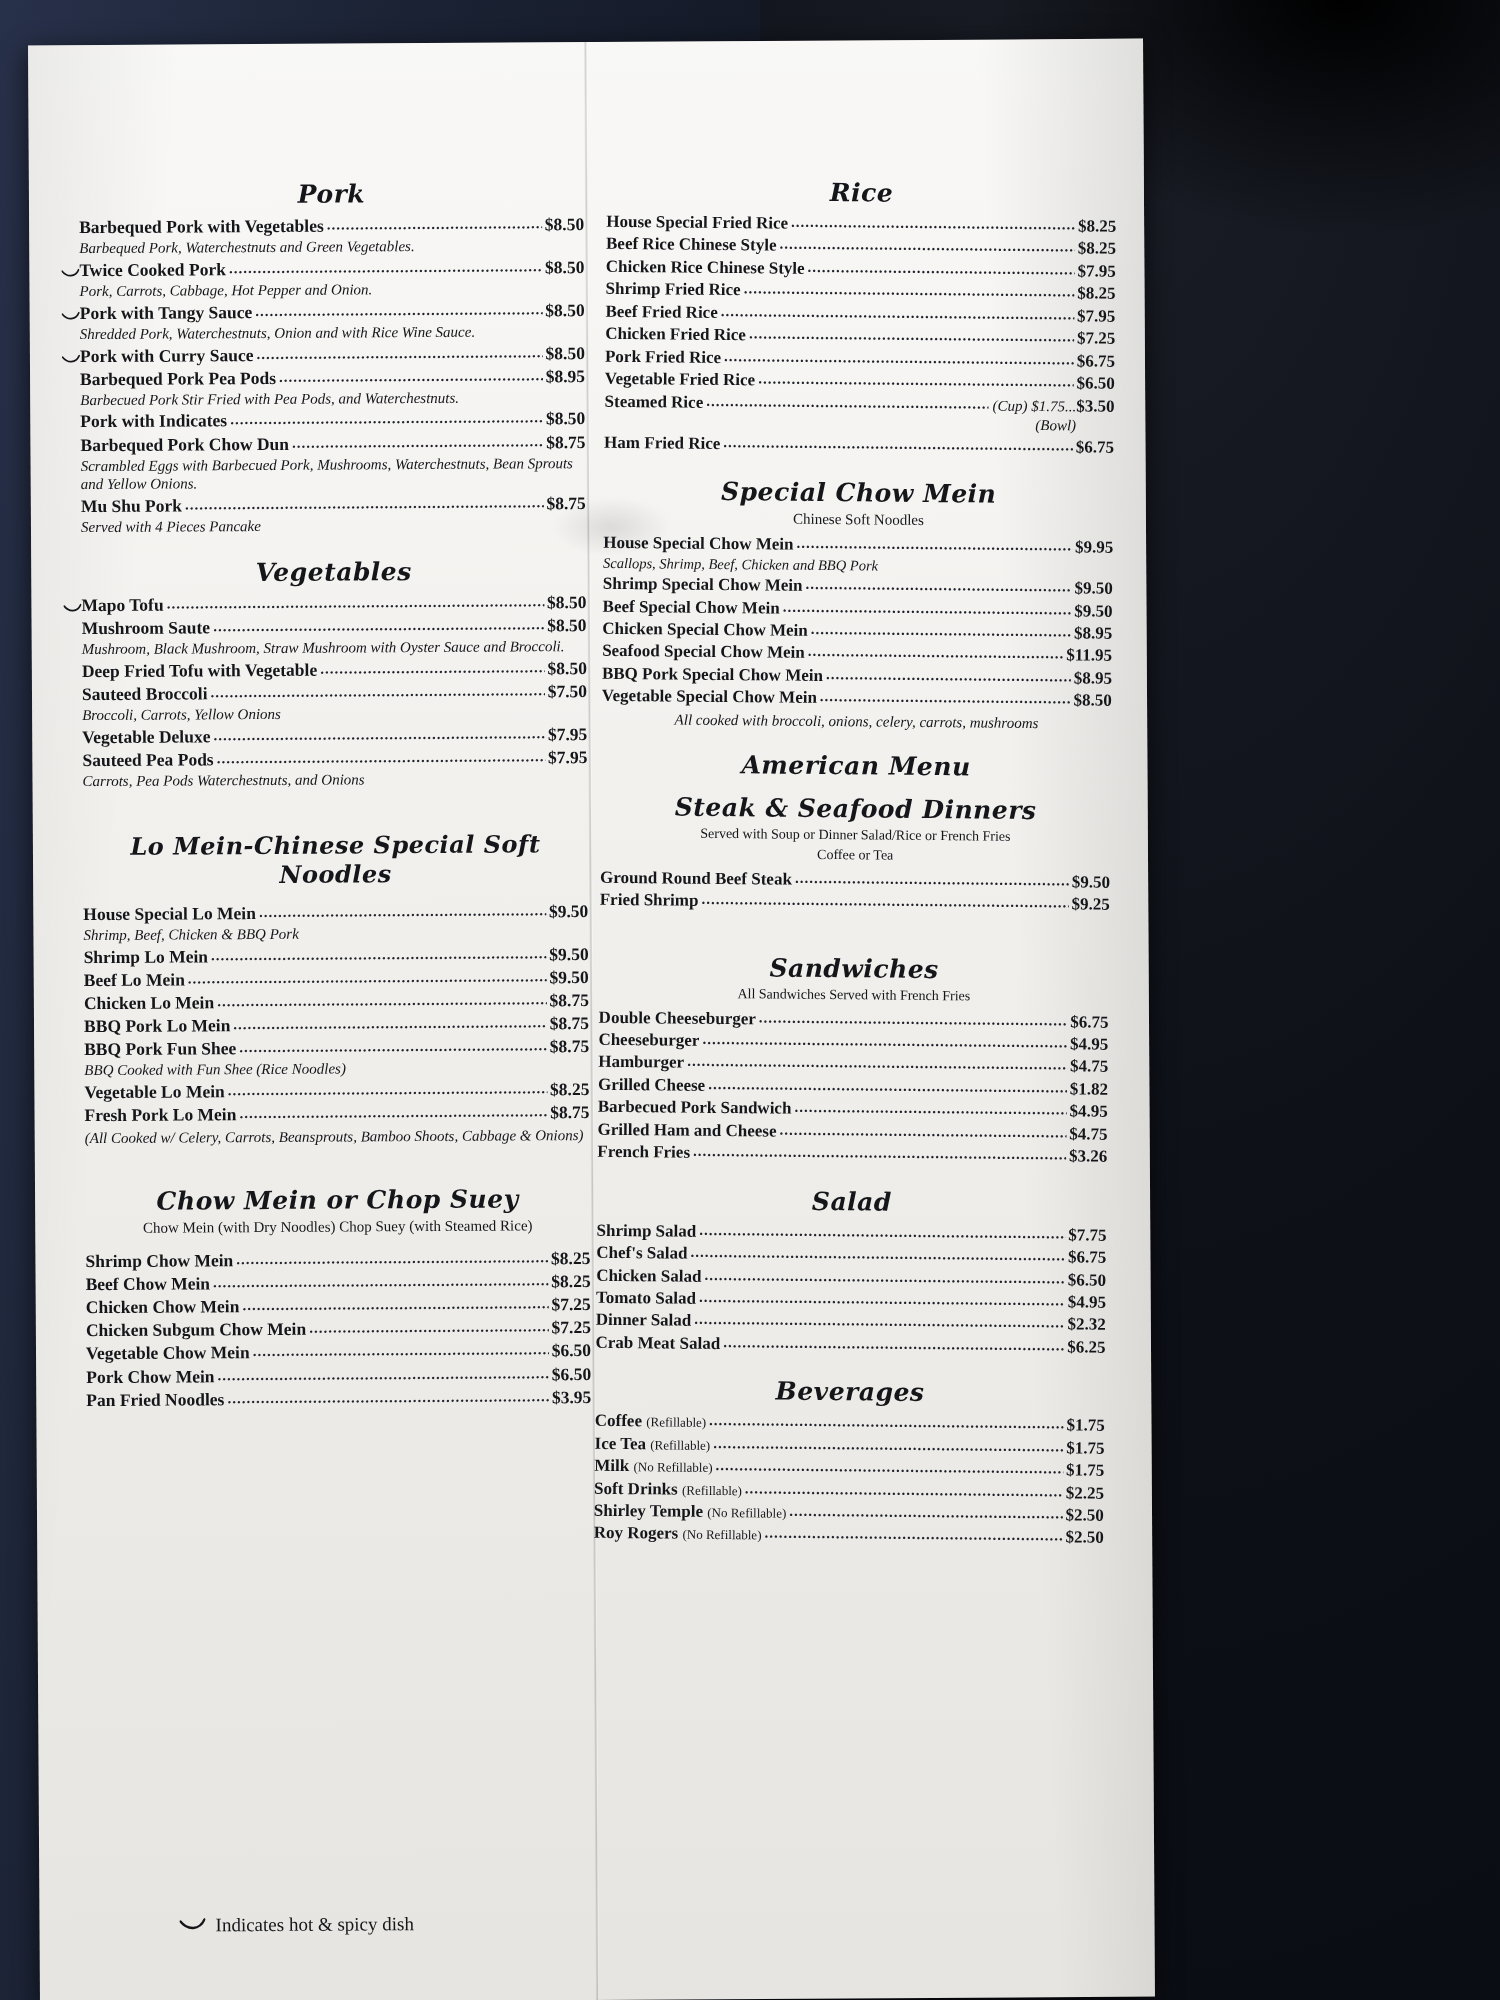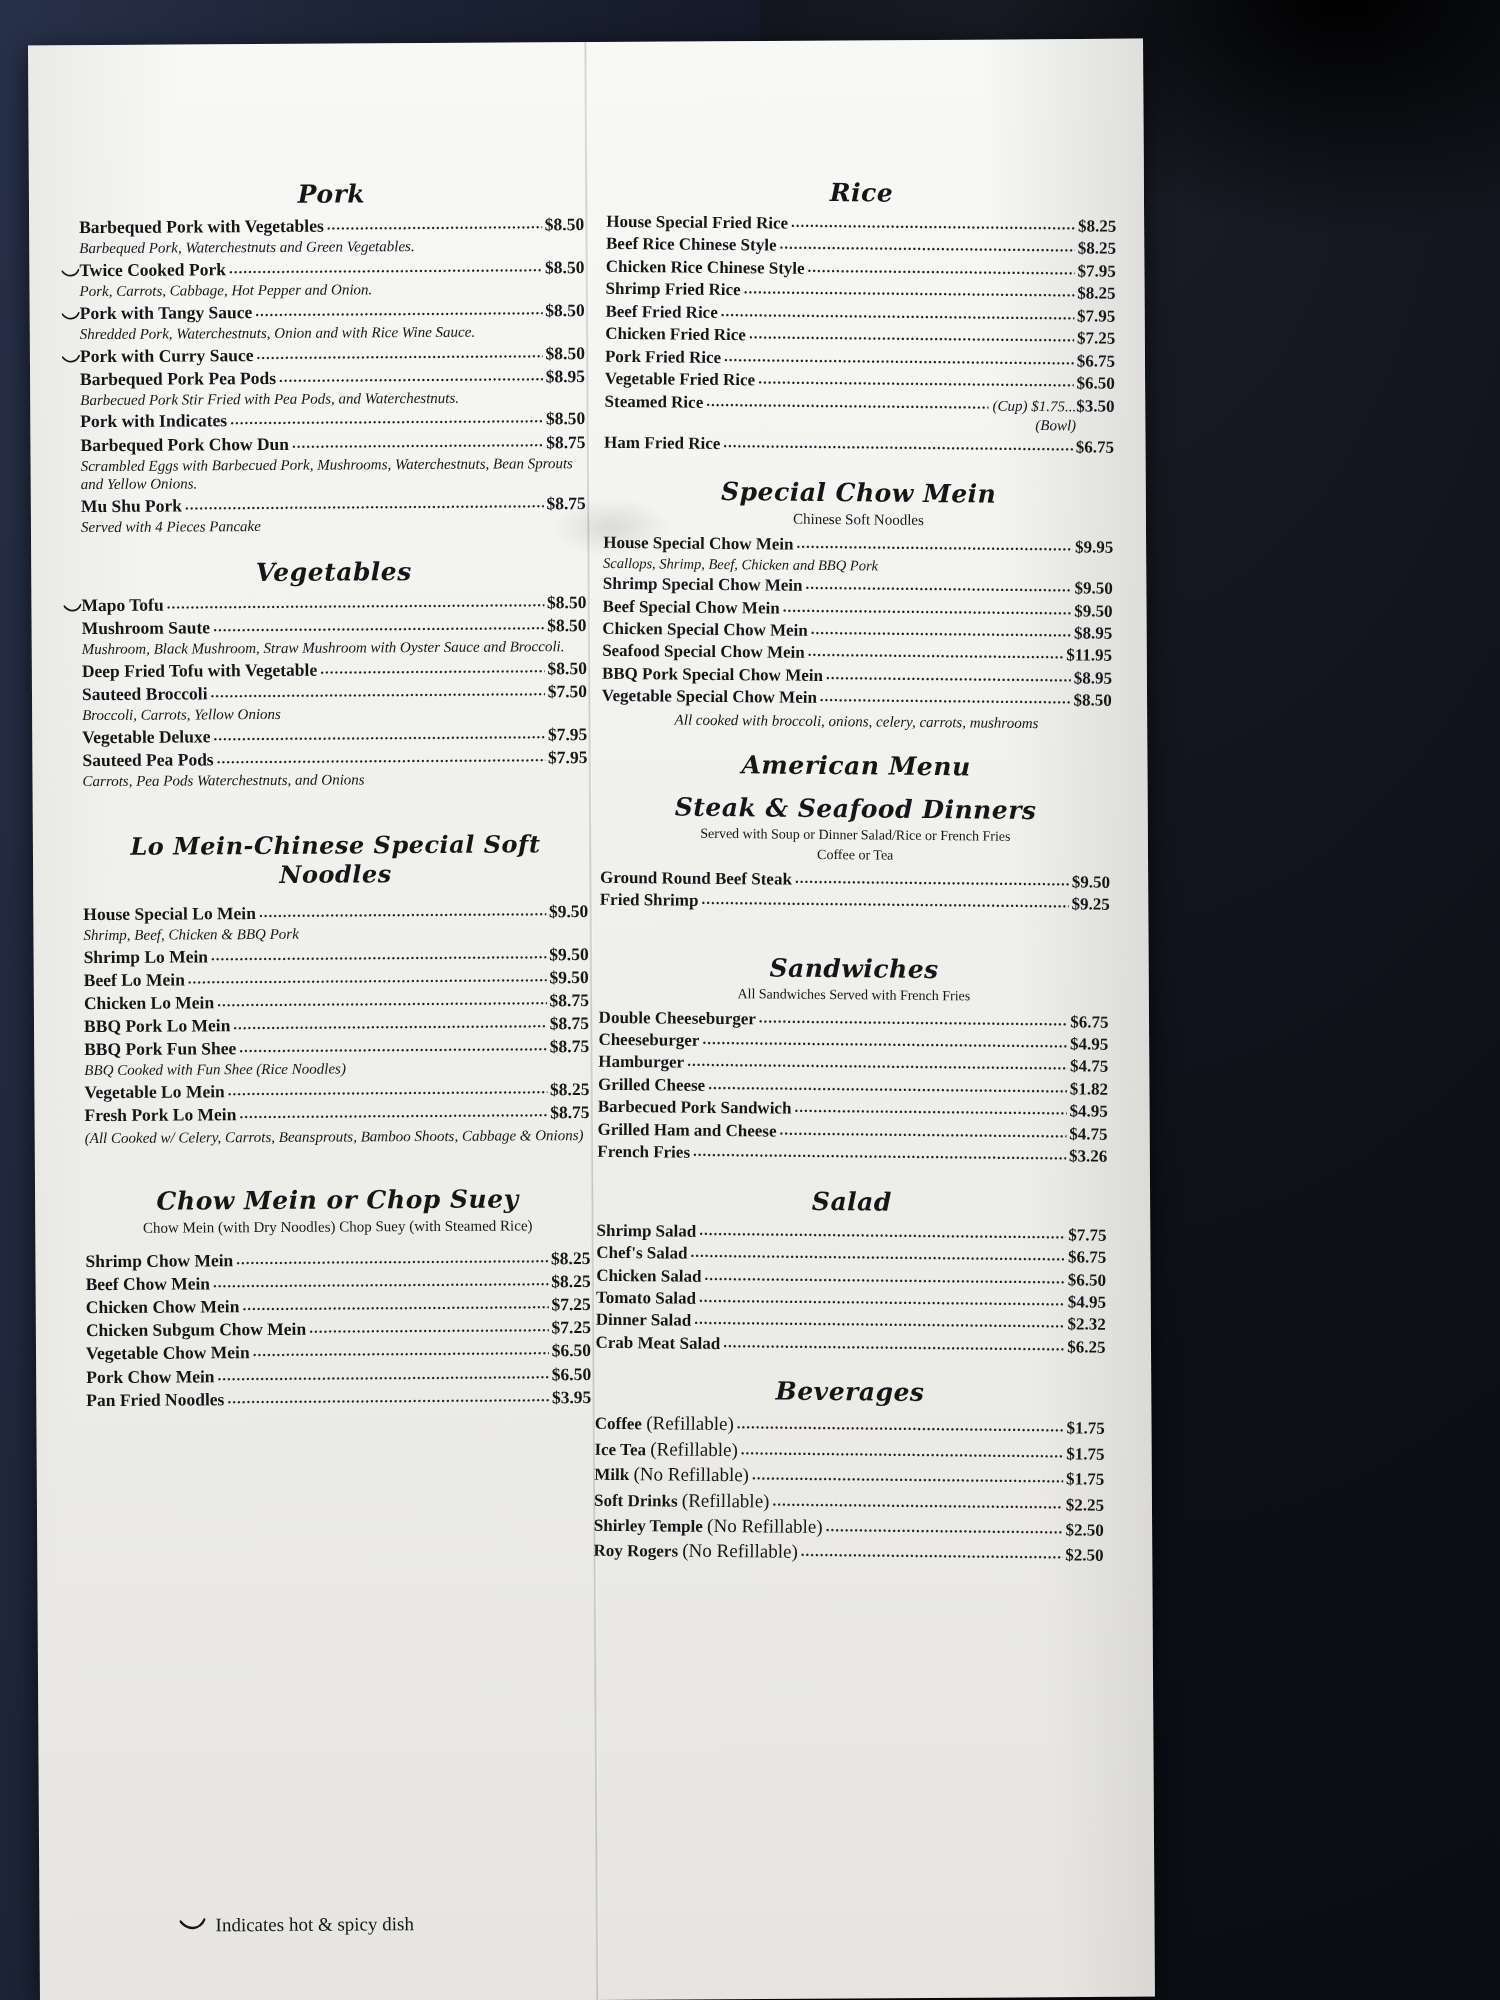--- a/index.html
+++ b/index.html
@@ -129,21 +129,21 @@
   .footer-note{
     position:absolute;
     left:140px; bottom:66px;
     font-size:19px;
     display:flex;align-items:center;gap:10px;
   }
 
   
   .col-right .item{ font-size:17px; }
   .col-right .desc{ font-size:14.5px; }
-  .refill{font-weight:normal;font-size:19px;font-style:normal;margin-top:34px;}
+  .refill{font-weight:normal;font-size:13px;font-style:normal;margin-top:34px;}
   .cupbowl{font-weight:normal;font-style:italic;font-size:15px;text-align:right;}
 </style>
 </head>
 <body>
 
 <div class="bg-top"></div>
 <div class="bg-fabric"></div>
 <div class="bg-shadow"></div>
 
 <div class="sheet">

